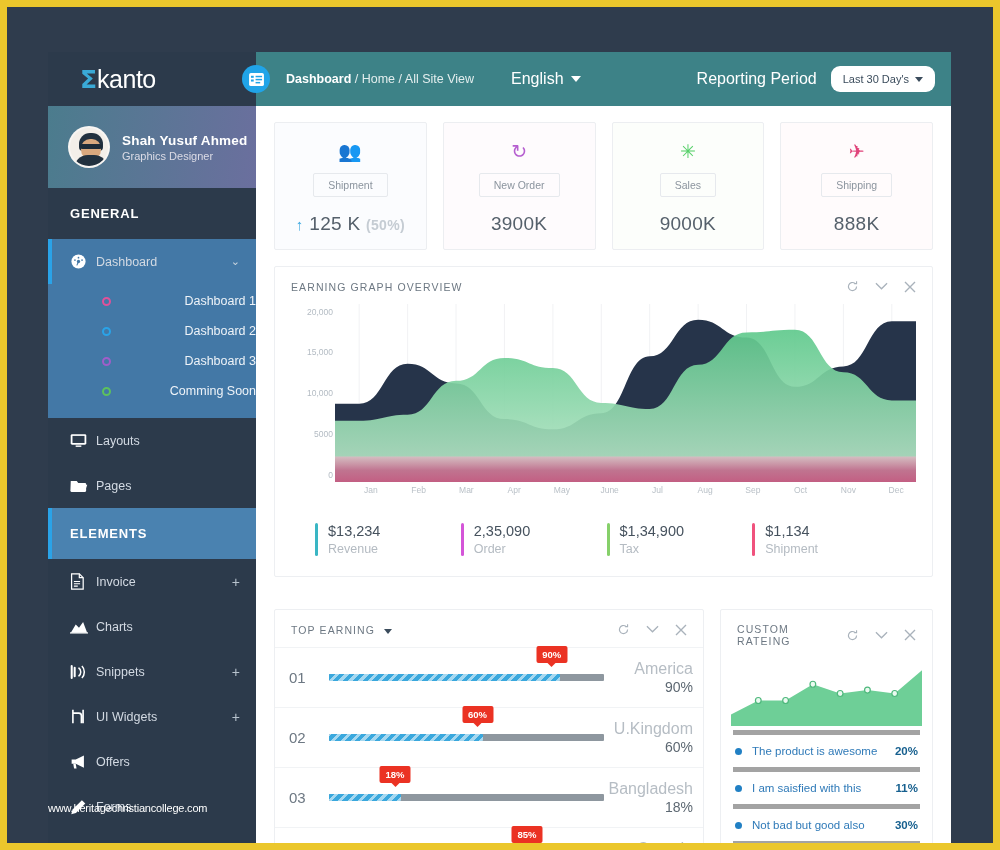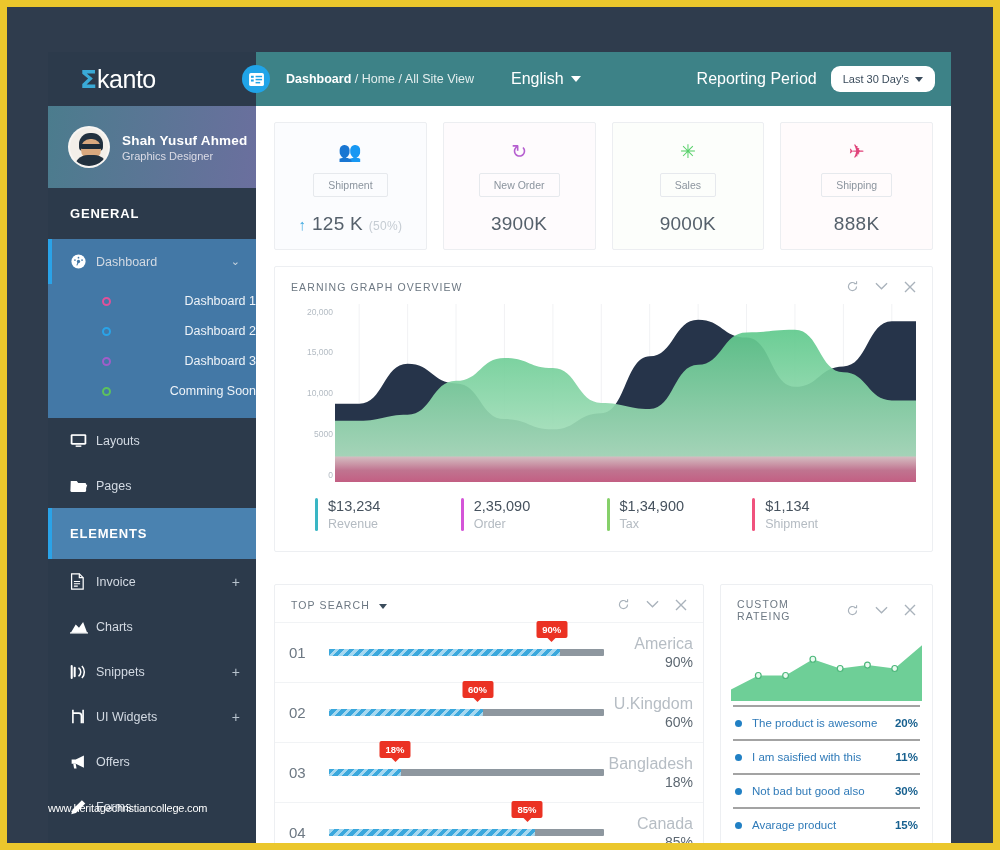--- a/index.html
+++ b/index.html
@@ -131,21 +131,21 @@
   .kpi.b2 { background:#fefbfd; }
   .kpi.b3 { background:#fcfefb; }
   .kpi.b4 { background:#fffbfc; }
   .kpi-ico { height:26px; font-size:19px; line-height:26px; }
   .kpi-tag {
     display:inline-block; border:1px solid #e6e9ed; border-radius:2px;
     padding: 5px 14px; font-size:10.5px; color:#8b949e; margin-top:8px;
   }
   .kpi-val { margin-top:16px; font-size:19px; color:#55606b; letter-spacing:.3px; }
   .kpi-val .arrow { color:#3fa9e0; font-size:15px; }
-  .kpi-val .sub { font-size:12px; color:#c5ccd3; }
+  .kpi-val .sub { font-size:14px; color:#c5ccd3;font-weight:bold; }
 
   
   .card { border:1px solid #edeff2; border-radius:2px; margin-top: 16px; background:#fff; }
   .card-head { display:flex; align-items:center; padding: 13px 16px 11px; }
   .card-title { font-size:10.5px; letter-spacing:1.1px; color:#6d7883; font-weight:normal; }
   .card-tools { margin-left:auto; display:flex; align-items:center; gap:16px; color:#a9b2bb; }
   .tool { cursor:pointer; display:flex; align-items:center; }
 
   .chart-wrap { padding: 0 12px 4px 12px; position:relative; }
   .ylabels { position:absolute; left:14px; top:0; width:44px; }
@@ -181,21 +181,21 @@
     padding: 3px 6px; border-radius:2px; white-space:nowrap;
   }
   .badge:after { content:""; position:absolute; left:50%; margin-left:-4px; bottom:-4px;
     border-left:4px solid transparent; border-right:4px solid transparent; border-top:4px solid #eb3223; }
   .sinfo { width:86px; text-align:right; flex:0 0 86px; }
   .scountry { font-size:16px; color:#b6bdc4; }
   .spct { font-size:14px; color:#5d6872; margin-top:1px; }
 
   .rate-chart { padding: 6px 10px 0; }
   .rate-list { padding: 0 12px 6px; }
-  .rate-item { display:flex; align-items:center; padding: 10px 2px; border-top:2px solid #a3a3a3; }
+  .rate-item { display:flex; align-items:center; padding: 10px 2px; border-top:5px solid #a3a3a3; }
   .rdot { width:7px; height:7px; border-radius:50%; background:#2180c4; margin-right:10px; flex:0 0 7px; }
   .rtext { flex:1; font-size:11.5px; color:#2f7ab8; }
   .rpct { font-size:11.5px; color:#17608f; font-weight:bold; }
 
   .watermark {
     position:absolute; left:41px; top:795px; width:200px;
     color:#fff; font-size:11px; letter-spacing:-0.2px; z-index:20;
   }
 </style>
 </head>
@@ -462,20 +462,34 @@
                 <line x1="387.49999999999994" x2="387.49999999999994" y1="0" y2="178" stroke="#f0f2f4" stroke-width="1"></line>
                 <line x1="439.16666666666663" x2="439.16666666666663" y1="0" y2="178" stroke="#f0f2f4" stroke-width="1"></line>
                 <line x1="490.8333333333333" x2="490.8333333333333" y1="0" y2="178" stroke="#f0f2f4" stroke-width="1"></line>
                 <line x1="542.5" x2="542.5" y1="0" y2="178" stroke="#f0f2f4" stroke-width="1"></line>
                 <line x1="594.1666666666666" x2="594.1666666666666" y1="0" y2="178" stroke="#f0f2f4" stroke-width="1"></line>
               </g>
             <path id="pNavy" fill="url(#gNavy)" opacity="1" d="M0,99.8 C12.916666666666666,99.8 12.916666666666666,99.8 25.833333333333332,99.8 C51.666666666666664,99.8 51.666666666666664,59.85000000000001 77.5,59.85000000000001 C103.33333333333333,59.85000000000001 103.33333333333333,79.4 129.16666666666666,79.4 C155,79.4 155,115.1 180.83333333333334,115.1 C206.66666666666669,115.1 206.66666666666669,125.3 232.5,125.3 C258.3333333333333,125.3 258.3333333333333,109.14999999999999 284.16666666666663,109.14999999999999 C310,109.14999999999999 310,52.2 335.8333333333333,52.2 C361.66666666666663,52.2 361.66666666666663,15.650000000000006 387.49999999999994,15.650000000000006 C413.33333333333326,15.650000000000006 413.33333333333326,33.5 439.16666666666663,33.5 C465,33.5 465,82.8 490.8333333333333,82.8 C516.6666666666666,82.8 516.6666666666666,62.39999999999999 542.5,62.39999999999999 C568.3333333333333,62.39999999999999 568.3333333333333,17.349999999999994 594.1666666666666,17.349999999999994 C607.0833333333333,17.349999999999994 607.0833333333333,17.349999999999994 620,17.349999999999994 L620,178 L0,178 Z"></path>
             <path id="pGreen" fill="url(#gGreen)" opacity=".92" d="M0,116.80000000000001 C12.916666666666666,116.80000000000001 12.916666666666666,116.80000000000001 25.833333333333332,116.80000000000001 C51.666666666666664,116.80000000000001 51.666666666666664,110.85 77.5,110.85 C103.33333333333333,110.85 103.33333333333333,76.85000000000001 129.16666666666666,76.85000000000001 C155,76.85000000000001 155,53.900000000000006 180.83333333333334,53.900000000000006 C206.66666666666669,53.900000000000006 206.66666666666669,64.1 232.5,64.1 C258.3333333333333,64.1 258.3333333333333,98.95 284.16666666666663,98.95 C310,98.95 310,104.9 335.8333333333333,104.9 C361.66666666666663,104.9 361.66666666666663,60.7 387.49999999999994,60.7 C413.33333333333326,60.7 413.33333333333326,28.400000000000006 439.16666666666663,28.400000000000006 C465,28.400000000000006 465,25.849999999999994 490.8333333333333,25.849999999999994 C516.6666666666666,25.849999999999994 516.6666666666666,68.35 542.5,68.35 C568.3333333333333,68.35 568.3333333333333,96.4 594.1666666666666,96.4 C607.0833333333333,96.4 607.0833333333333,96.4 620,96.4 L620,178 L0,178 Z"></path>
             <path id="pPink" fill="url(#gPink)" opacity=".92" d="M0,152.5 C12.916666666666666,152.5 12.916666666666666,152.5 25.833333333333332,152.5 C51.666666666666664,152.5 51.666666666666664,152.5 77.5,152.5 C103.33333333333333,152.5 103.33333333333333,152.5 129.16666666666666,152.5 C155,152.5 155,152.5 180.83333333333334,152.5 C206.66666666666669,152.5 206.66666666666669,152.5 232.5,152.5 C258.3333333333333,152.5 258.3333333333333,152.5 284.16666666666663,152.5 C310,152.5 310,152.5 335.8333333333333,152.5 C361.66666666666663,152.5 361.66666666666663,152.5 387.49999999999994,152.5 C413.33333333333326,152.5 413.33333333333326,152.5 439.16666666666663,152.5 C465,152.5 465,152.5 490.8333333333333,152.5 C516.6666666666666,152.5 516.6666666666666,152.5 542.5,152.5 C568.3333333333333,152.5 568.3333333333333,152.5 594.1666666666666,152.5 C607.0833333333333,152.5 607.0833333333333,152.5 620,152.5 L620,178 L0,178 Z"></path>
           </svg>
+          <div class="xlabels">
+            <div class="xlab">Jan</div>
+            <div class="xlab">Feb</div>
+            <div class="xlab">Mar</div>
+            <div class="xlab">Apr</div>
+            <div class="xlab">May</div>
+            <div class="xlab">June</div>
+            <div class="xlab">Jul</div>
+            <div class="xlab">Aug</div>
+            <div class="xlab">Sep</div>
+            <div class="xlab">Oct</div>
+            <div class="xlab">Nov</div>
+            <div class="xlab">Dec</div>
+          </div>
         </div>
 
         <div class="metrics">
           <div class="metric">
             <div class="mbar" style="background:#3ab6c4"></div>
             <div>
                 <div class="mval">$13,234</div>
                  <div class="mlab">Revenue</div>
               </div>
           </div>
@@ -501,21 +515,21 @@
               </div>
           </div>
         </div>
       </div>
 
       <div class="bottom">
 
         <div class="col-left card">
           <div class="card-head">
             <div class="card-title">
-              <span>TOP SEARCH</span>
+              <span>TOP EARNING</span>
               <span class="caret-dark" style="display:inline-block;margin-left:5px"></span>
             </div>
             <div class="card-tools">
               <span class="tool">
                 <svg width="13" height="13" viewBox="0 0 16 16">
                     <path d="M13 8 a5 5 0 1 1 -2.2 -4.1" fill="none" stroke="#a9b2bb" stroke-width="1.4"></path>
                     <path d="M13 1.5 v3 h-3" fill="none" stroke="#a9b2bb" stroke-width="1.4"></path>
                   </svg>
               </span>
               <span class="tool">

